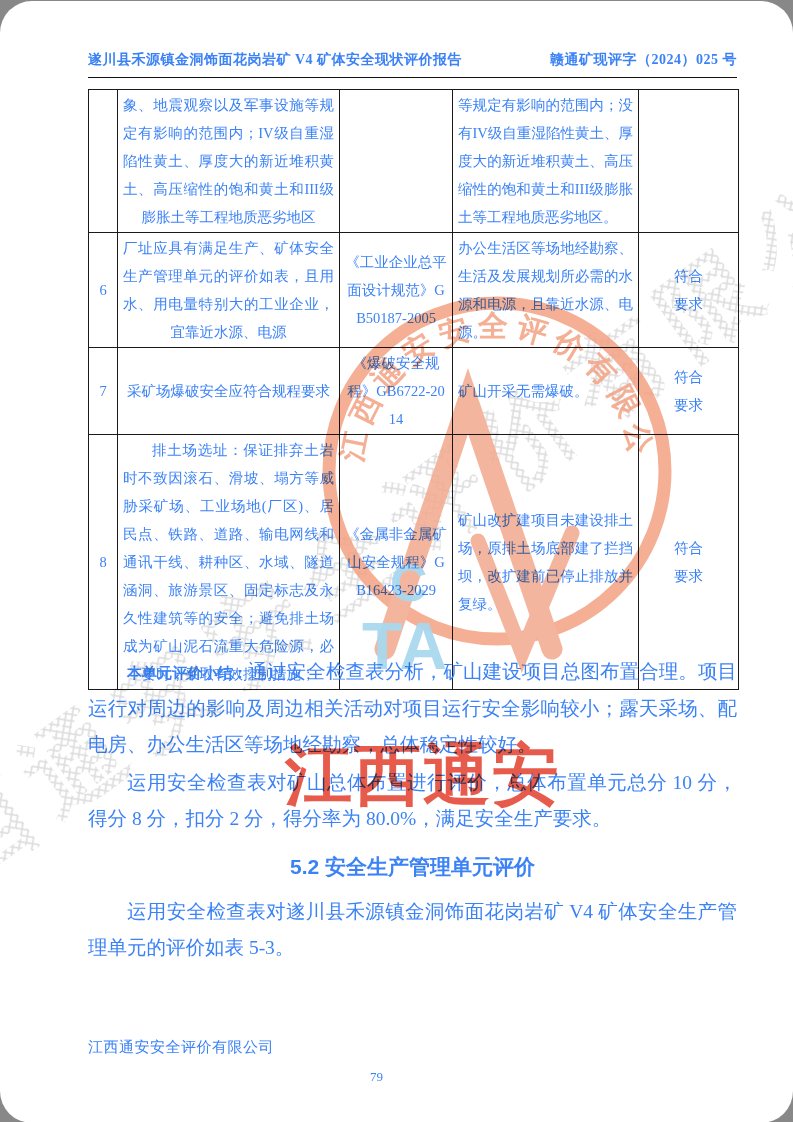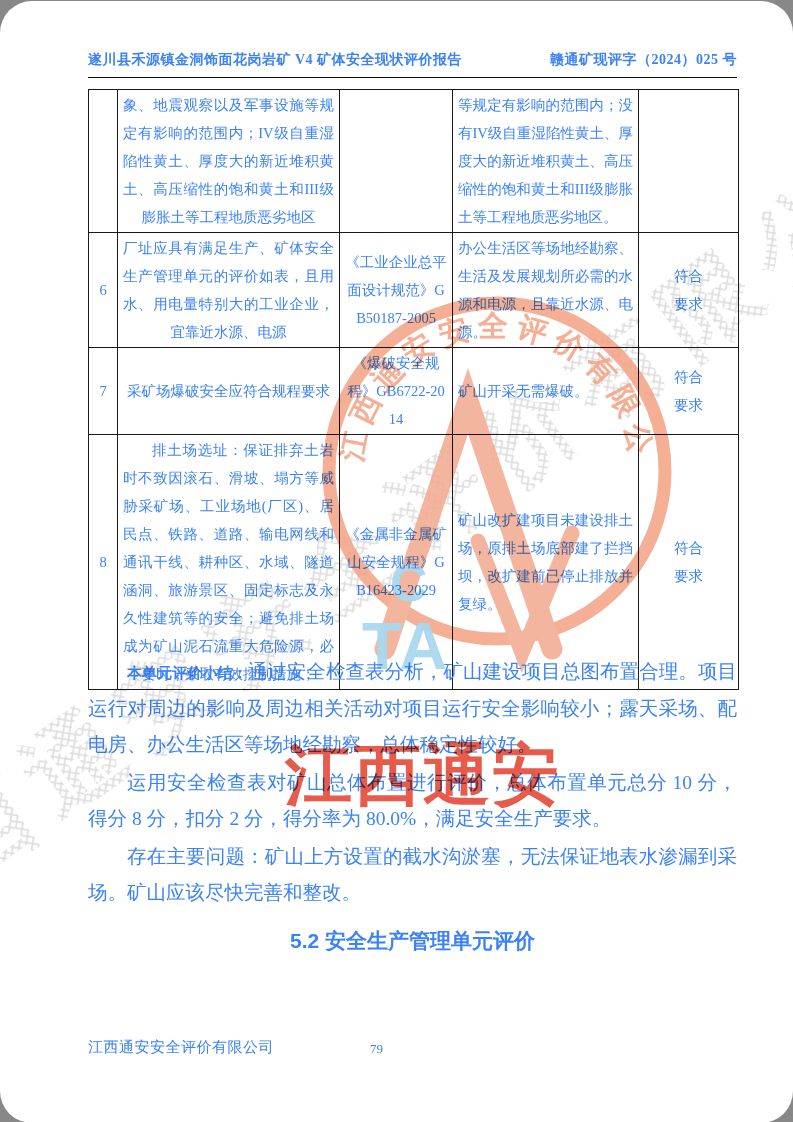--- a/index.html
+++ b/index.html
@@ -78,21 +78,21 @@
   }
   
   .ftr-company {
     position: absolute;
     left: 88px; top: 1037px;
     font-size: 15px;
     letter-spacing: 0.5px;
   }
   .ftr-page {
     position: absolute;
-    left: 370px; top: 1040px;
+    left: 370px; top: 1068px;
     font-size: 13px;
   }
   
   .wm {
     position: absolute;
     left: 0; top: 0; width: 793px; height: 1122px;
     pointer-events: none;
     mix-blend-mode: multiply;
   }
 </style>
@@ -143,22 +143,22 @@
         <td class="c-std">《金属非金属矿山安全规程》GB16423-2029</td>
         <td class="c-eval">矿山改扩建项目未建设排土场，原排土场底部建了拦挡坝，改扩建前已停止排放并复绿。</td>
         <td class="c-conf"><span class="conf-inner">符合要求</span></td>
       </tr>
     </tbody>
   </table>
 
   <div class="bodytext">
     <p><span class="lead-bold">本单元评价小结：</span><span>通过安全检查表分析，矿山建设项目总图布置合理。项目运行对周边的影响及周边相关活动对项目运行安全影响较小；露天采场、配电房、办公生活区等场地经勘察，总体稳定性较好。</span></p>
     <p>运用安全检查表对矿山总体布置进行评价，总体布置单元总分 10 分，得分 8 分，扣分 2 分，得分率为 80.0%，满足安全生产要求。</p>
-    <p>存在主要问题：矿山上方设置的截水沟淤塞，无法保证地表水渗漏到采场。矿山应该尽快完善和整改。</p>
     <h2 class="sec">5.2 安全生产管理单元评价</h2>
+    <p>运用安全检查表对遂川县禾源镇金洞饰面花岗岩矿 V4 矿体安全生产管理单元的评价如表 5-3。</p>
   </div>
 
   <div class="ftr-company">江西通安安全评价有限公司</div>
   <div class="ftr-page">79</div>
 
   <svg class="wm" viewBox="0 0 793 1122" xmlns="http://www.w3.org/2000/svg">
     <defs>
       <pattern id="hatchP" width="9" height="9" patternUnits="userSpaceOnUse">
         <line x1="0" y1="0" x2="9" y2="9" stroke="#c2c2c2" stroke-width="1.6"></line>
         <line x1="9" y1="0" x2="0" y2="9" stroke="#c2c2c2" stroke-width="1.6"></line>

